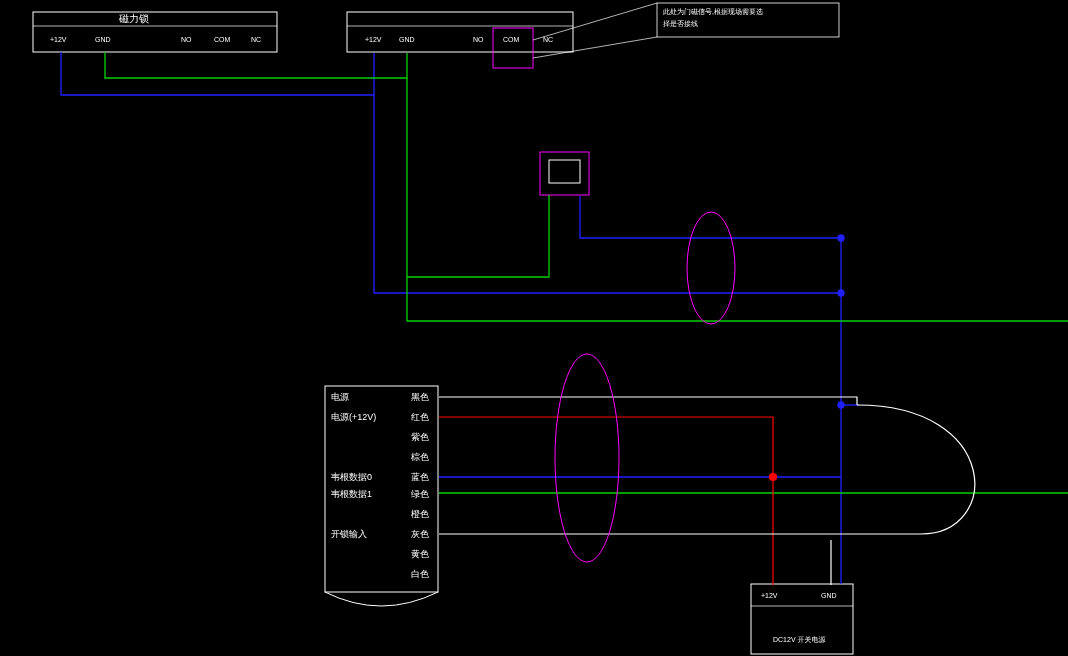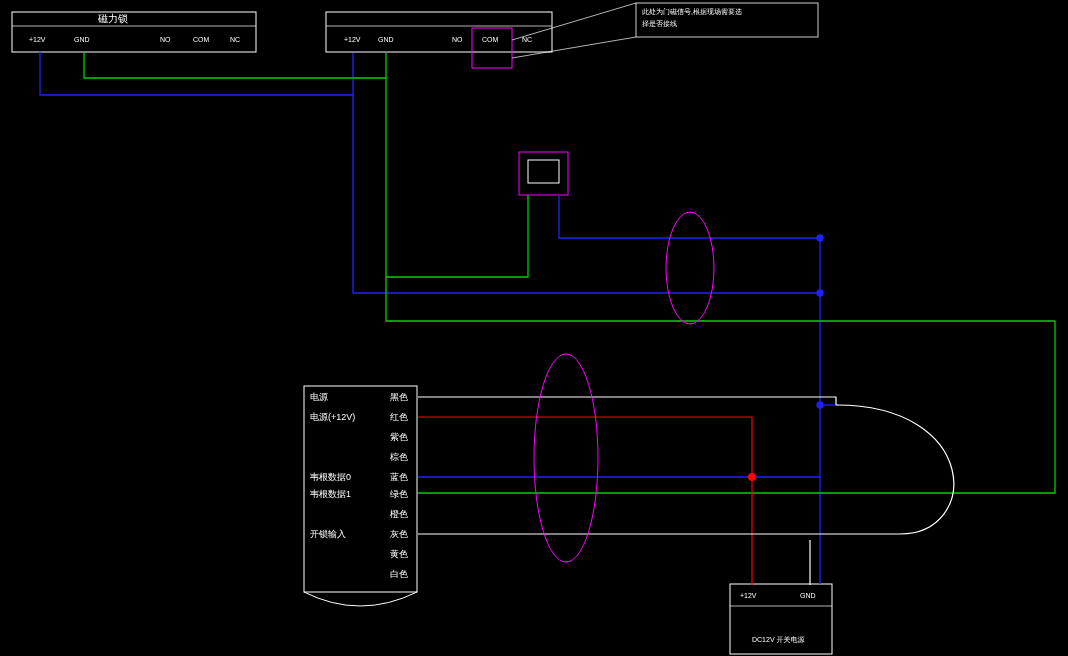--- a/index.html
+++ b/index.html
@@ -3,21 +3,21 @@
 <meta charset="utf-8">
 <style>
   html, body {
     margin: 0; padding: 0;
     width: 1068px; height: 656px;
     background: #000;
     font-family: "Microsoft YaHei", "SimSun", Arial, sans-serif;
     color: #fff;
     overflow: hidden;
   }
-  .stage { position: relative; width: 860px; height: 656px; }
+  .stage { position: relative; width: 860px; height: 656px; margin-left: 21px; }
   svg { position: absolute; top: 0; left: 0; }
   text { font-size: 9px; fill: #fff; }
   .small { font-size: 7px; }
   .title { font-size: 10px; }
 </style>
 </head>
 <body>
 <div class="stage">
 
 <svg width="1068" height="656" viewBox="0 0 1068 656">

